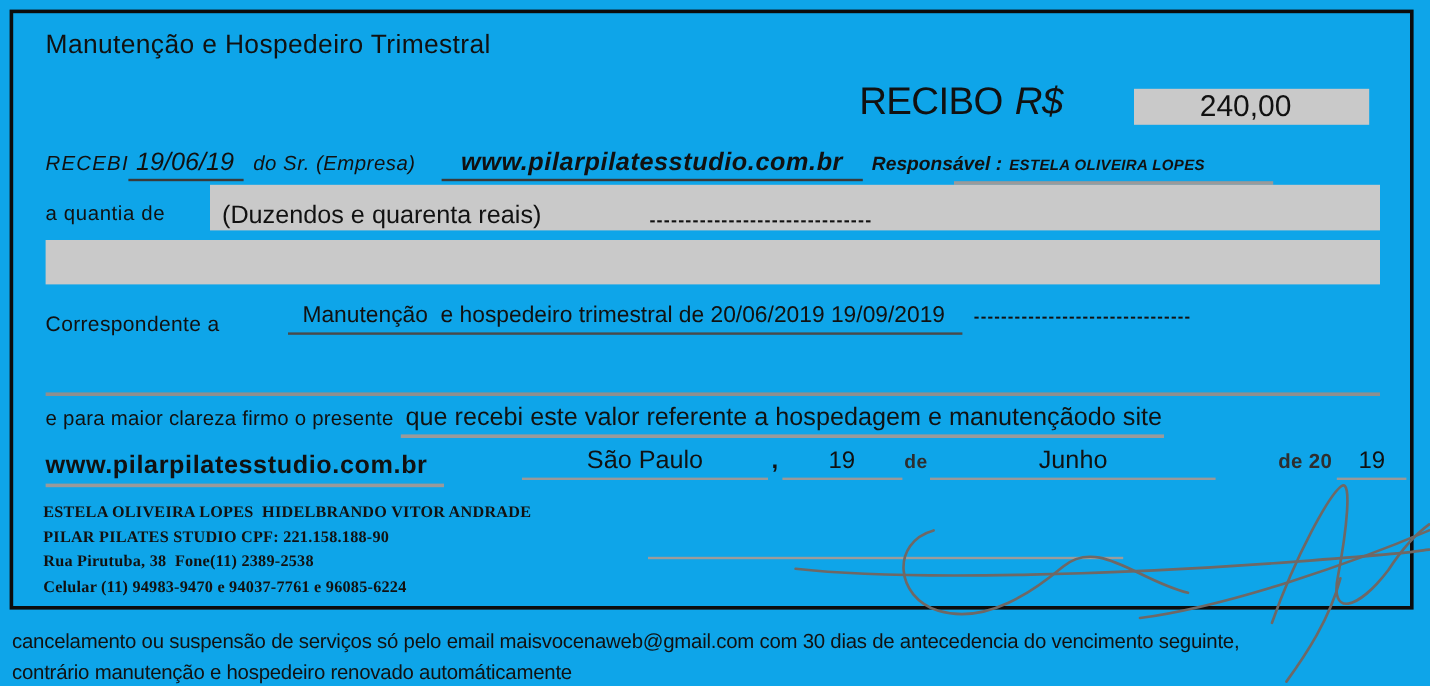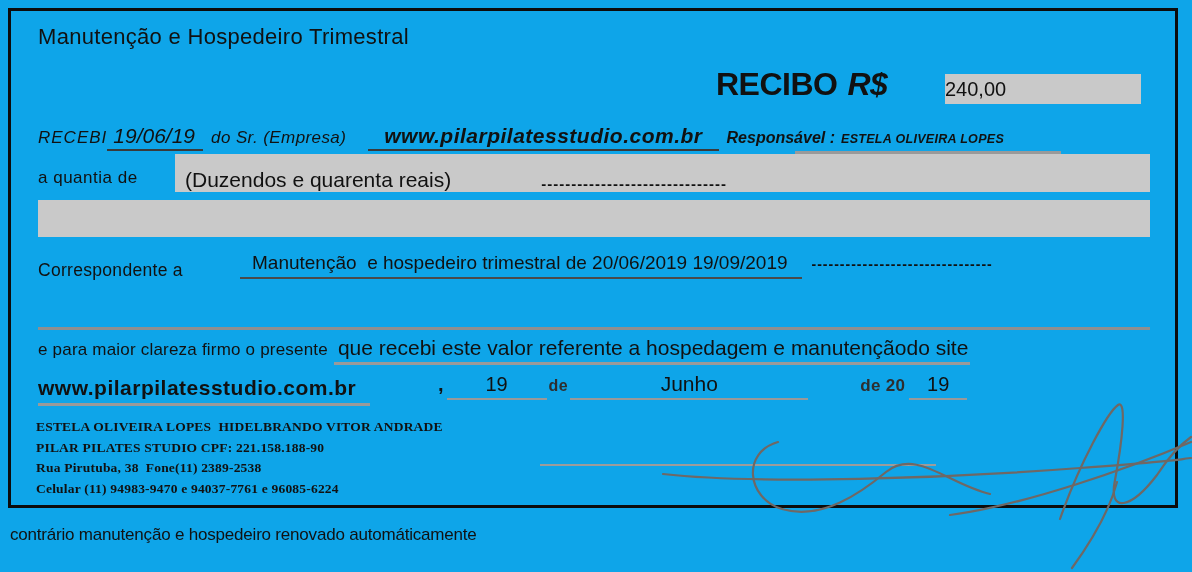--- a/index.html
+++ b/index.html
@@ -6,25 +6,25 @@
   .page{
     position:relative;width:1192px;height:572px;background:#0ea5e9;
     font-family:"Liberation Sans",sans-serif;color:#111;overflow:hidden;
   }
   .pre{white-space:pre;}
   .border-box{
     position:absolute;left:8px;top:8px;width:1170px;height:500px;
     border:3px solid #0c0c0c;box-sizing:border-box;background:transparent;
   }
   .title{position:absolute;left:38px;top:24px;font-size:22px;letter-spacing:.3px;}
-  .recibo-row{position:absolute;left:716px;top:66px;font-size:32px;font-weight:bold;letter-spacing:-.5px;}
+  .recibo-row{position:absolute;left:716px;top:66px;font-size:32px;font-weight:normal;letter-spacing:-.5px;}
   .recibo-row .currency{font-style:italic;margin-left:10px;}
   .amount-box{
     position:absolute;left:945px;top:74px;width:196px;height:30px;
-    background:#c9c9c9;font-size:20px;line-height:30px;text-align:left;
+    background:#c9c9c9;font-size:25px;line-height:30px;text-align:center;
     padding-right:10px;box-sizing:border-box;
   }
   .recebi-line{position:absolute;left:38px;top:124px;display:flex;align-items:baseline;font-style:italic;}
   .recebi-label{font-size:17px;letter-spacing:1px;}
   .recebi-date{font-size:21px;padding:0 8px 1px 6px;border-bottom:2px solid #3a3a3a;margin-right:8px;}
   .payer-label{font-size:17px;letter-spacing:.4px;margin-right:22px;}
   .payer-value{font-size:21px;font-weight:bold;letter-spacing:.5px;padding:0 16px 1px 16px;border-bottom:2px solid #3a3a3a;}
   .resp-label{font-size:16px;font-weight:bold;margin-left:8px;}
   .resp-value{font-size:12.5px;font-weight:bold;margin-left:6px;letter-spacing:.3px;}
   .resp-underline{position:absolute;left:795px;top:151px;width:266px;height:3px;background:#9a9a9a;}
@@ -101,20 +101,21 @@
   <div class="mid-line"></div>
 
   <div class="clarity-row">
     <span class="clarity-label pre">e para maior clareza firmo o presente</span>
     <span class="clarity-value">que recebi este valor referente a hospedagem e manutençãodo site</span>
   </div>
 
   <div class="site-line">www.pilarpilatesstudio.com.br</div>
 
   <div class="date-row">
+    <span class="date-city">São Paulo</span>
     <span class="date-comma">,</span>
     <span class="date-day">19</span>
     <span class="date-de">de</span>
     <span class="date-month">Junho</span>
     <span class="date-de2 pre">de 20</span>
     <span class="date-year">19</span>
   </div>
 
   <div class="contact-block">
     <div class="pre">ESTELA OLIVEIRA LOPES  HIDELBRANDO VITOR ANDRADE</div>
@@ -129,16 +130,17 @@
     <g fill="none" stroke="#6f6865" stroke-width="2.2" stroke-linecap="round">
       <path d="M143,86 C 240,97 430,90 560,80 S 650,72 671,70"></path>
       <path d="M258,54 C 222,64 226,110 262,121 C 302,133 342,104 366,84 C 396,60 428,96 470,106"></path>
       <path d="M430,127 C 505,117 610,80 671,54"></path>
       <path d="M540,131 C 560,74 588,24 598,17 C 607,11 602,55 595,92 C 588,126 611,121 637,87 C 652,64 664,54 671,49"></path>
       <path d="M597,94 C 588,128 568,158 552,180"></path>
     </g>
   </svg>
 
   <div class="footer">
+    <div>cancelamento ou suspensão de serviços só pelo email maisvocenaweb@gmail.com com 30 dias de antecedencia do vencimento seguinte,</div>
     <div>contrário manutenção e hospedeiro renovado automáticamente</div>
   </div>
 
 </div>
 
 </body></html>

